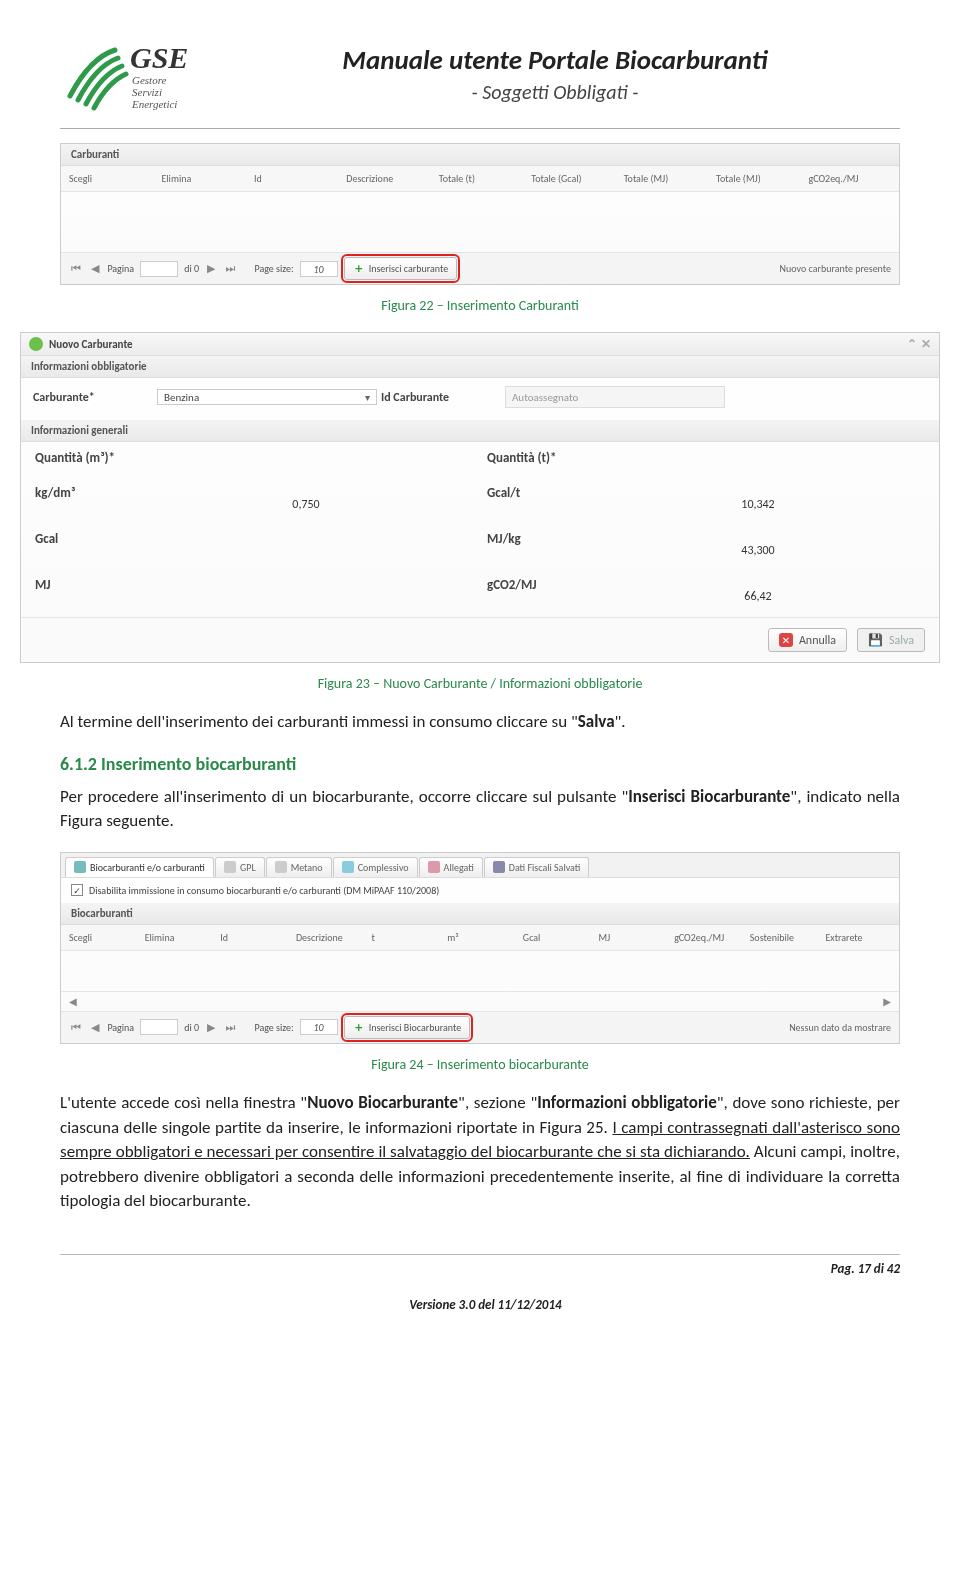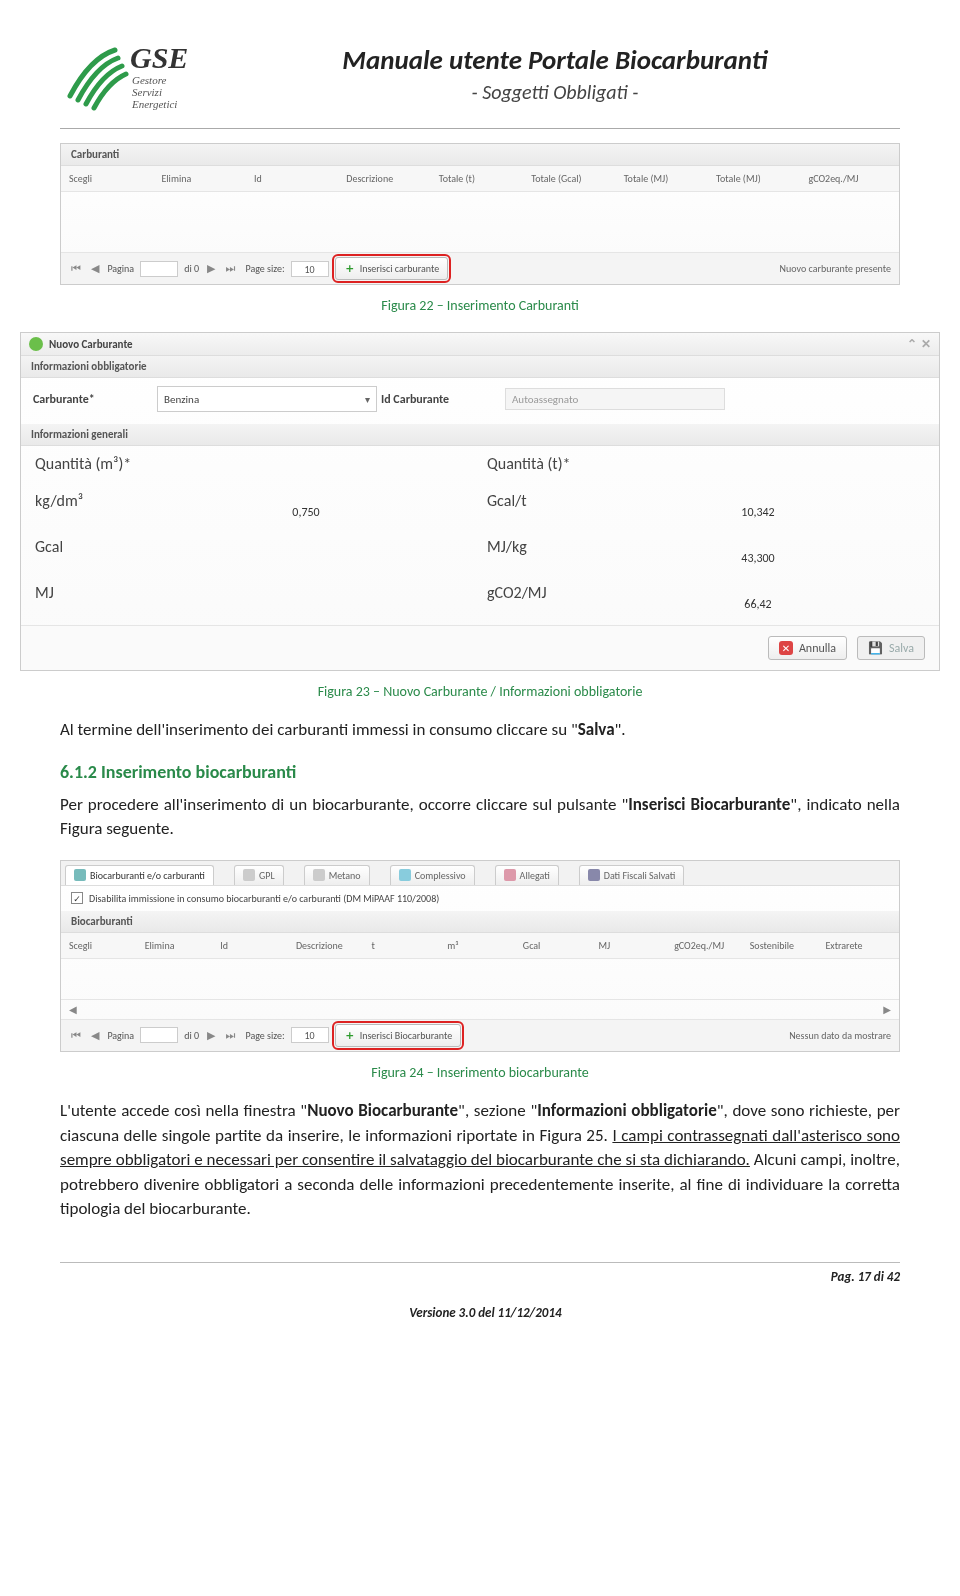--- a/index.html
+++ b/index.html
@@ -18,56 +18,56 @@
   
   .panel-ss { border: 1px solid #ccc; background: linear-gradient(#fff,#fafafa); font-size: 11px; color: #555; margin: 2px 0; }
   .panel-ss .ss-titlebar { background: linear-gradient(#f8f8f8,#ececec); border-bottom: 1px solid #ddd; padding: 4px 8px; font-weight: bold; color: #444; display:flex; align-items:center; gap:6px; }
   .panel-ss .ss-titlebar .ico { width:14px; height:14px; border-radius:50%; background:#6bbf4a; display:inline-block; }
   .panel-ss .ss-band { background:linear-gradient(#f4f4f4,#e9e9e9); border-bottom:1px solid #ddd; padding:4px 10px; font-weight:bold; color:#555; font-size:11px; }
   .ss-header-row { display:flex; padding: 6px 8px; gap:10px; border-bottom:1px solid #e5e5e5; background:#f7f7f7; }
   .ss-header-row span { flex:1; font-size:10px; color:#666; }
   .ss-body { height: 60px; }
   .ss-footer { display:flex; align-items:center; gap:6px; padding:4px 8px; border-top:1px solid #e5e5e5; background:#f4f4f4; }
   .ss-footer .pg { font-size:10px; color:#555; }
-  .ss-footer .pgsz { font-size:10px; color:#555; margin-left:2px; }
-  .ss-footer .pgsel { width:38px; height:16px; border:1px solid #ccc; background:#fff; font-size:10px; text-align:center; line-height:16px; }
+  .ss-footer .pgsz { font-size:10px; color:#555; margin-left:11px; }
+  .ss-footer .pgsel { width:38px; height:16px; border:1px solid #ccc; background:#fff; font-size:10px; text-align:center; line-height:16px;font-style:italic; }
   .ss-footer .btn-ins { border:1px solid #bbb; border-radius:3px; padding:2px 8px; background:linear-gradient(#fff,#eee); font-size:10px; display:flex; align-items:center; gap:4px; }
   .ss-footer .btn-ins .plus { color:#2e9b2e; font-weight:bold; font-size:12px; }
   .ss-footer .right { margin-left:auto; font-size:10px; color:#666; }
   .redbox { outline: 2px solid #d22; outline-offset: 1px; }
   .navarrow { font-size:11px; color:#888; padding:0 2px; }
 
   .caption { text-align:center; color:#2a8a4a; font-size:14px; margin: 12px 0 18px 0; }
 
   
   .ss2-wrap { margin: 0 -40px; }
   .form-row { display:flex; align-items:center; padding:8px 12px; gap:4px; }
   .form-row .lbl { font-weight:bold; color:#444; width:120px; font-size:12px; }
   .form-row .lbl2 { font-weight:bold; color:#444; width:120px; font-size:12px; }
-  .sel-box { flex:1; height:26px; border:1px solid #ccc; background:#fff; display:flex; align-items:center; padding:0 6px; justify-content:space-between; max-width:220px; font-size:11px; color:#444; }
+  .sel-box { flex:1; height:16px; border:1px solid #ccc; background:#fff; display:flex; align-items:center; padding:0 6px; justify-content:space-between; max-width:220px; font-size:11px; color:#444; }
   .sel-box .caret { font-size:10px; color:#666; }
   .readonly-box { flex:1; height:22px; border:1px solid #ddd; background:#f5f5f5; color:#999; font-size:11px; padding:0 6px; display:flex; align-items:center; max-width:220px; }
   .info-grid { display:grid; grid-template-columns: 130px 1fr 130px 1fr; row-gap:8px; column-gap:14px; padding: 8px 14px 14px 14px; align-items:center; }
-  .info-grid .k { font-weight:normal; font-size:16px; color:#444; }
+  .info-grid .k { font-weight:bold; font-size:13px; color:#444; }
   .info-grid .v { font-size:12px; color:#333; text-align:center; padding-right:40px;margin-top:24px; }
   .info-grid .vempty { font-size:12px; color:#333; }
   .btn-row { display:flex; justify-content:flex-end; gap:10px; padding:10px 14px; border-top:1px solid #e5e5e5; background:#fafafa; }
   .btn { border:1px solid #bbb; border-radius:3px; padding:4px 10px; font-size:12px; display:flex; align-items:center; gap:6px; background:linear-gradient(#fff,#eee); }
   .btn.save { color:#9aa; background:#f0f0f0; }
   .btn .x { width:14px; height:14px; border-radius:3px; background:#d44; color:#fff; display:flex; align-items:center; justify-content:center; font-size:10px; }
   .winctrls { margin-left:auto; display:flex; gap:4px; color:#aaa; font-size:12px; }
 
   
   .body-text { font-size: 17px; line-height: 1.45; text-align: justify; margin: 6px 0 18px 0; }
   .body-text b { font-weight: bold; }
   .h2 { font-size: 18px; font-weight: bold; color: #2a8a4a; margin: 8px 0 10px 0; }
   .under { text-decoration: underline; }
 
   
-  .tabs { display:flex; gap:20px; padding:4px 4px 0 4px; background:#f2f2f2; border-bottom:1px solid #ddd; }
+  .tabs { display:flex; gap:1px; padding:4px 4px 0 4px; background:#f2f2f2; border-bottom:1px solid #ddd; }
   .tab { border:1px solid #ccc; border-bottom:none; border-radius:3px 3px 0 0; padding:3px 8px; font-size:10px; background:linear-gradient(#fff,#eee); display:flex; align-items:center; gap:4px; color:#666; }
   .tab.active { background:#fff; color:#333; }
   .tab .ti { width:12px; height:12px; border-radius:2px; }
   .ckrow { padding:6px 10px; font-size:10px; color:#444; display:flex; align-items:center; gap:6px; }
   .ckrow .ck { width:12px; height:12px; border:1px solid #888; background:#fff; display:inline-flex; align-items:center; justify-content:center; font-size:9px; color:#333; }
 
   .footer { display:flex; justify-content:space-between; border-top:1px solid #bbb; margin-top:40px; padding-top:6px; font-size:13px; }
   .footer .c { flex:1; text-align:center; font-style:italic; font-weight:bold;margin-top:36px; }
   .footer .r { font-style:italic; font-weight:bold; }
 </style>

